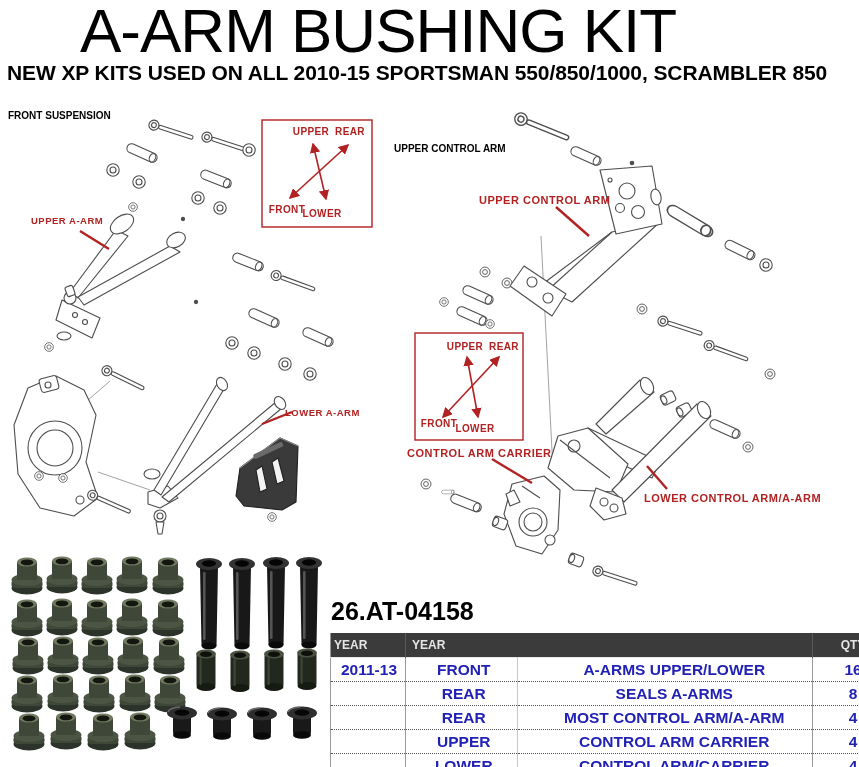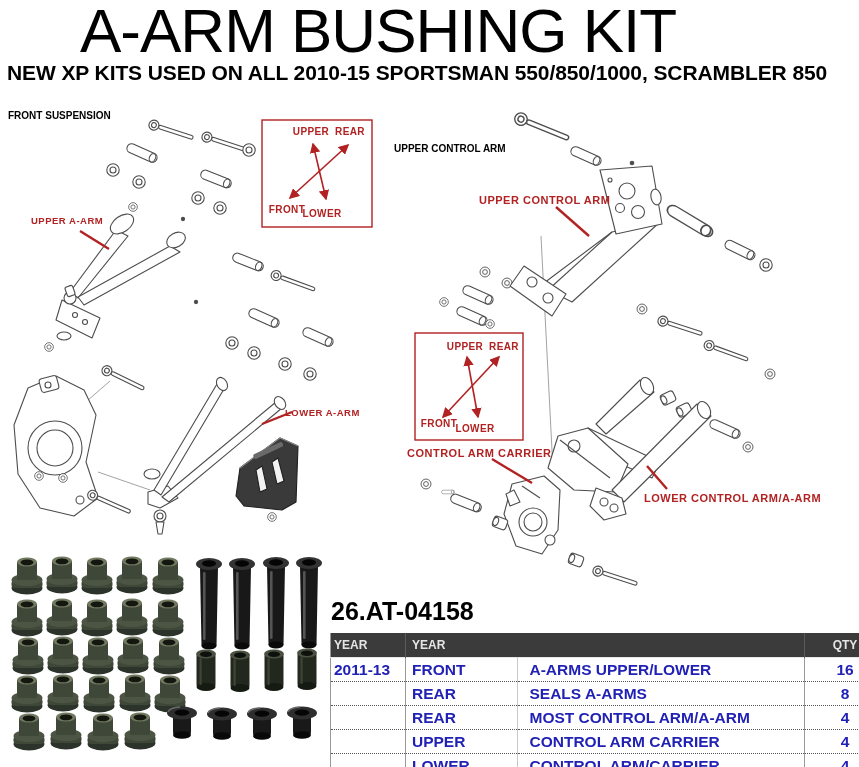--- a/index.html
+++ b/index.html
@@ -13,26 +13,26 @@
   .red-lg{font-size:11px;}
   .red-sm{font-size:9.5px;}
   .obox-label{width:44px;text-align:center;font-size:10px;font-weight:700;color:#b22222;letter-spacing:0.4px;}
   .partno{left:331px;top:590px;font-size:25px;font-weight:700;letter-spacing:0;margin-top:7px;}
   svg{position:absolute;display:block;}
   
   .tblwrap{left:330px;top:633px;width:529px;}
   table.fit{border-collapse:collapse;table-layout:fixed;width:529px;
             border-left:1px solid #999;border-right:1px solid #999;border-bottom:3px solid #000;}
   table.fit th{background:#3b3b3b;color:#e5e5e5;font-size:12px;font-weight:700;height:22px;text-align:left;}
-  table.fit td{height:21px;font-size:15.5px;font-weight:700;color:#2121b5;white-space:nowrap;overflow:hidden;}
+  table.fit td{height:21px;font-size:15.5px;font-weight:700;color:#2121b5;white-space:nowrap;overflow:hidden;text-align:center;}
   table.fit tbody tr td{border-top:1px dotted #555;}
   table.fit tbody tr:first-child td{border-top:1px solid #e8e8e8;}
   .c-year{width:70px;padding-left:3px;}
   .c-type{width:104px;padding-left:6px;}
-  .c-desc{width:274px;padding-left:12px;}
+  .c-desc{width:274px;padding-left:20px;}
   .c-qty{width:80px;text-align:center !important;padding-left:0;}
   td.c-year{border-right:1px solid #999;}
   td.c-type{border-right:1px solid #c9c9c9;}
   td.c-desc{border-right:1px solid #999;}
   th.c-year{border-right:1px solid #5a5a5a;}
   th.c-desc{border-right:1px solid #5a5a5a;}
 </style>
 </head>
 <body>
 

